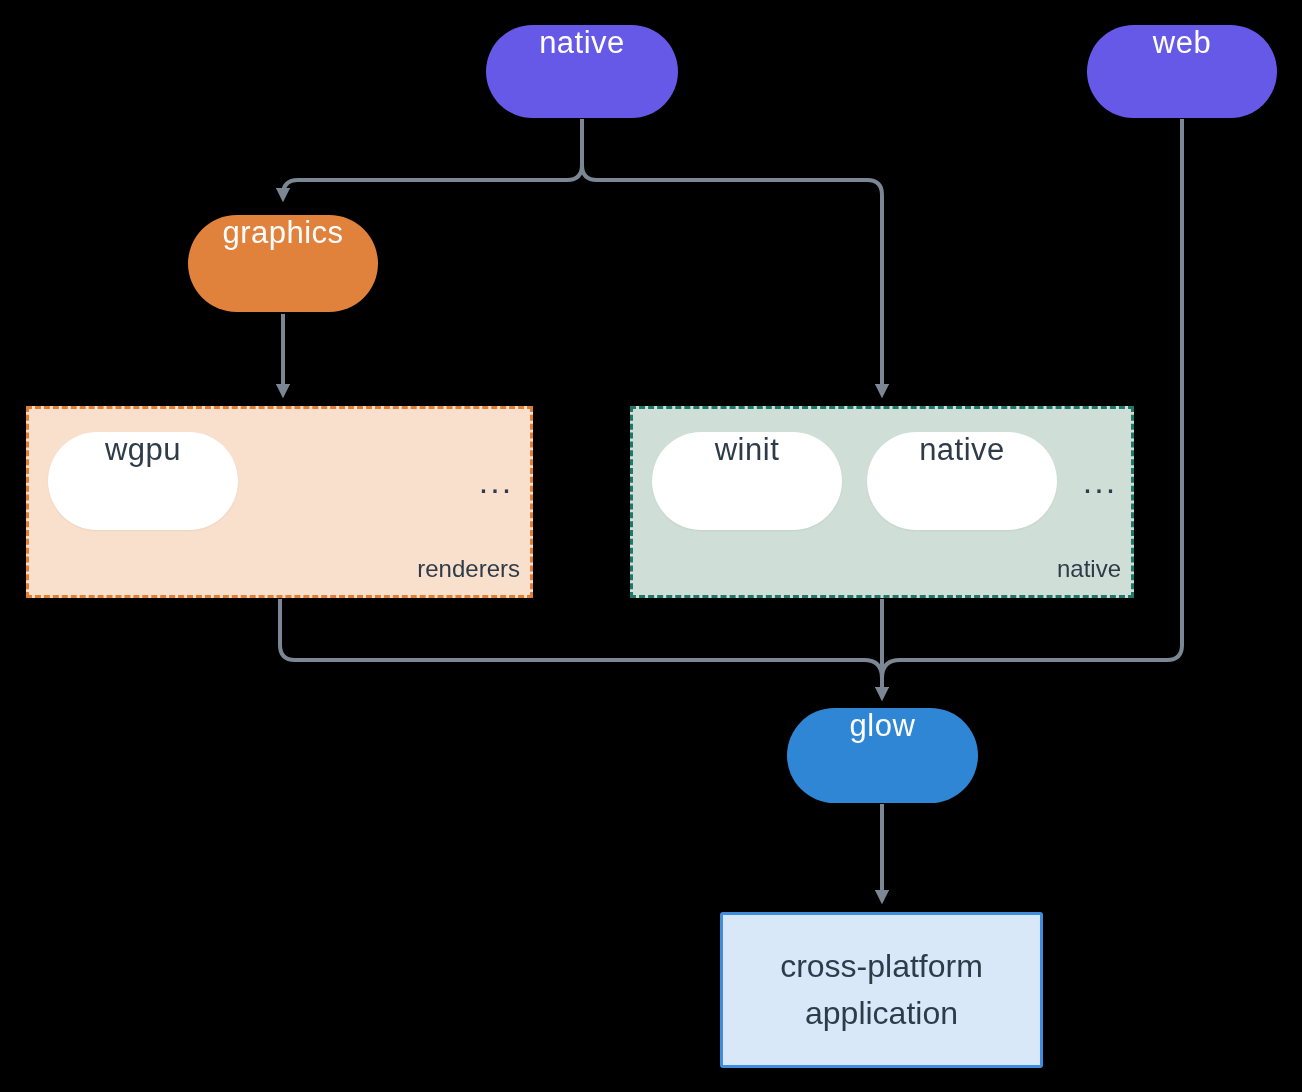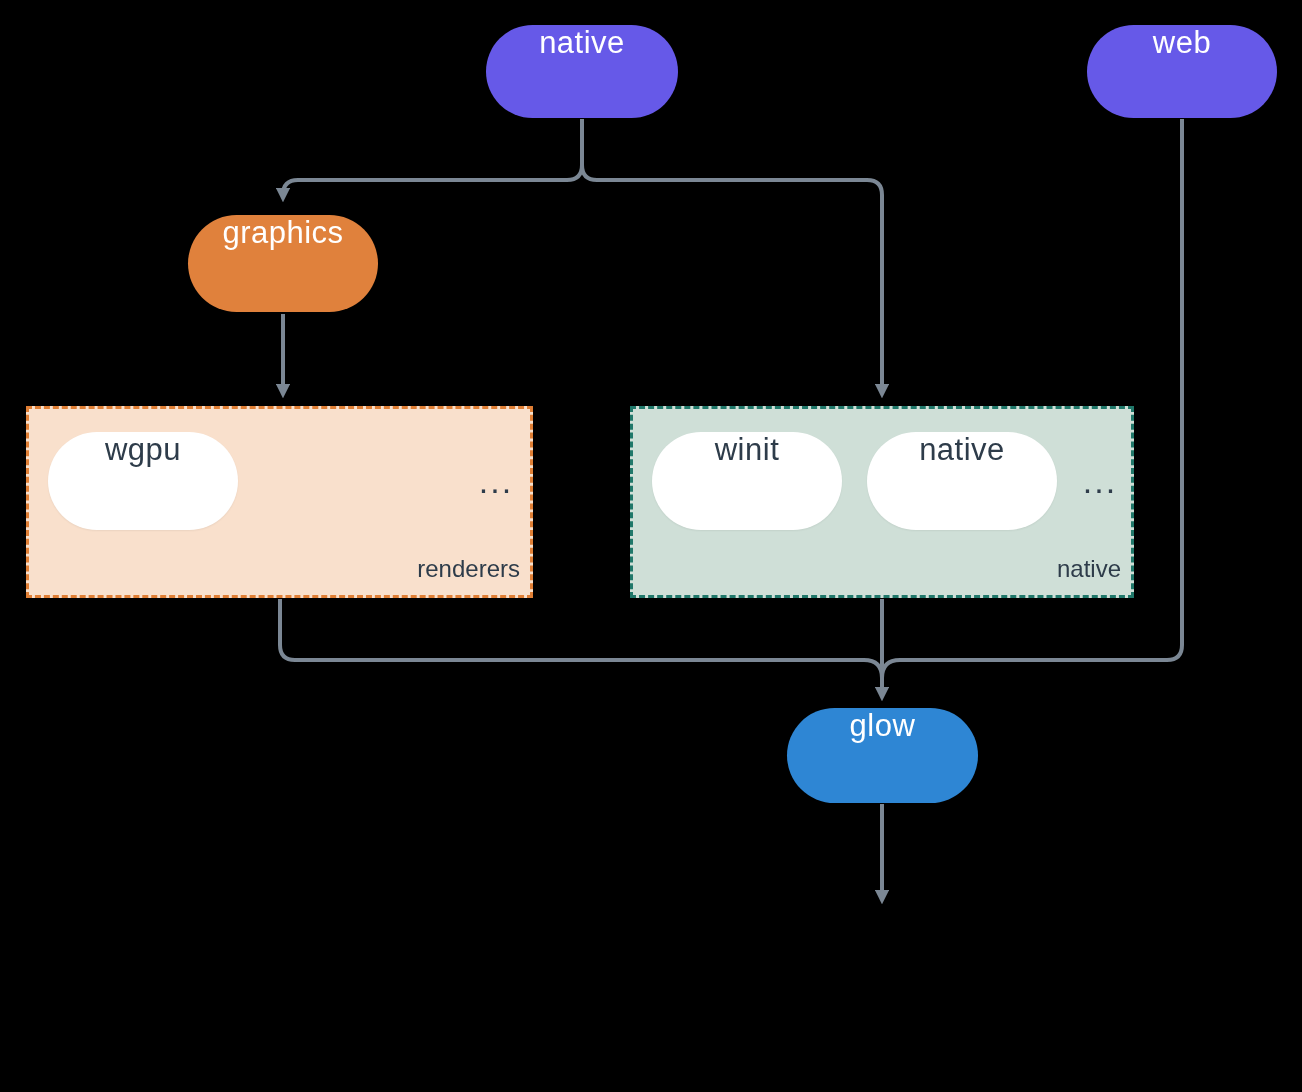--- a/index.html
+++ b/index.html
@@ -130,14 +130,18 @@
       <span>native</span>
     </div>
     <span class="ellipsis">...</span>
     <span class="group-label">native</span>
   </div>
 
   <div id="iced-pill" class="pill pill-blue">
     <span>glow</span>
   </div>
 
+  <div class="app-box">
+    <span>cross-platform</span>
+    <span>application</span>
+  </div>
 
 </div>
 
 </body></html>

